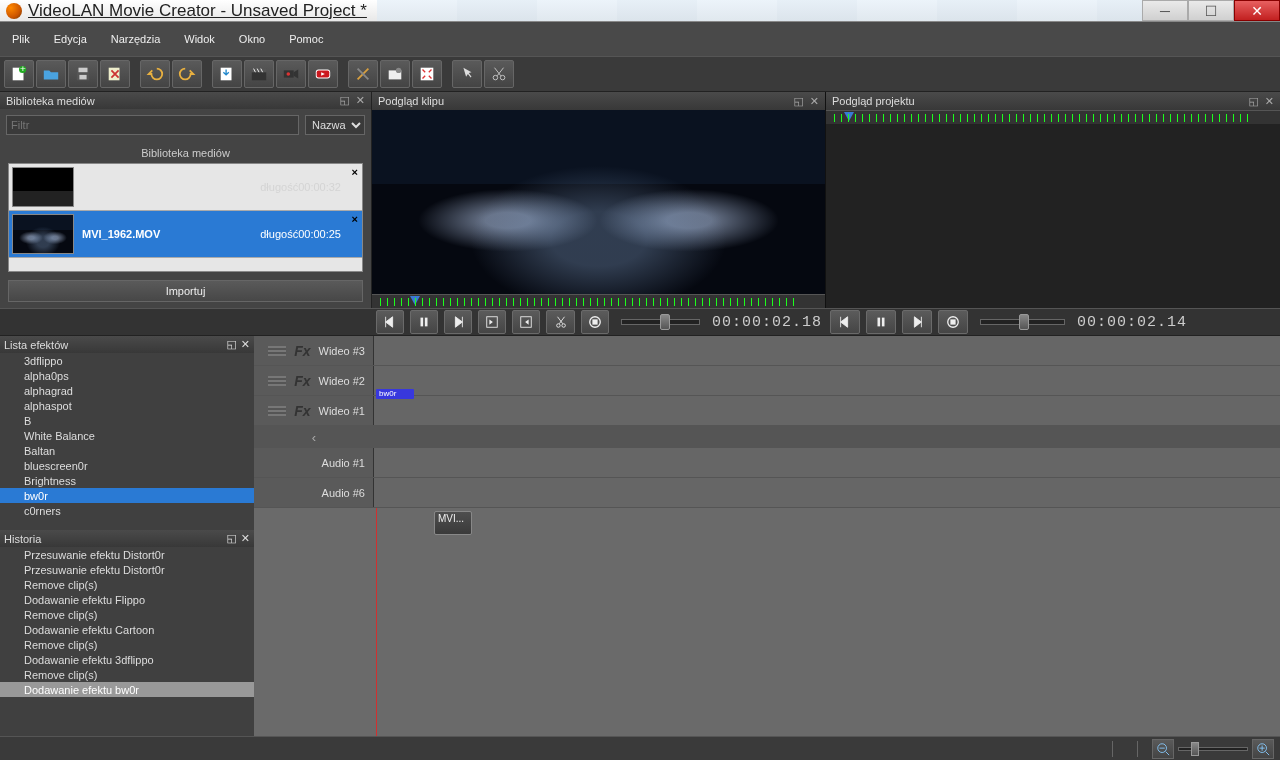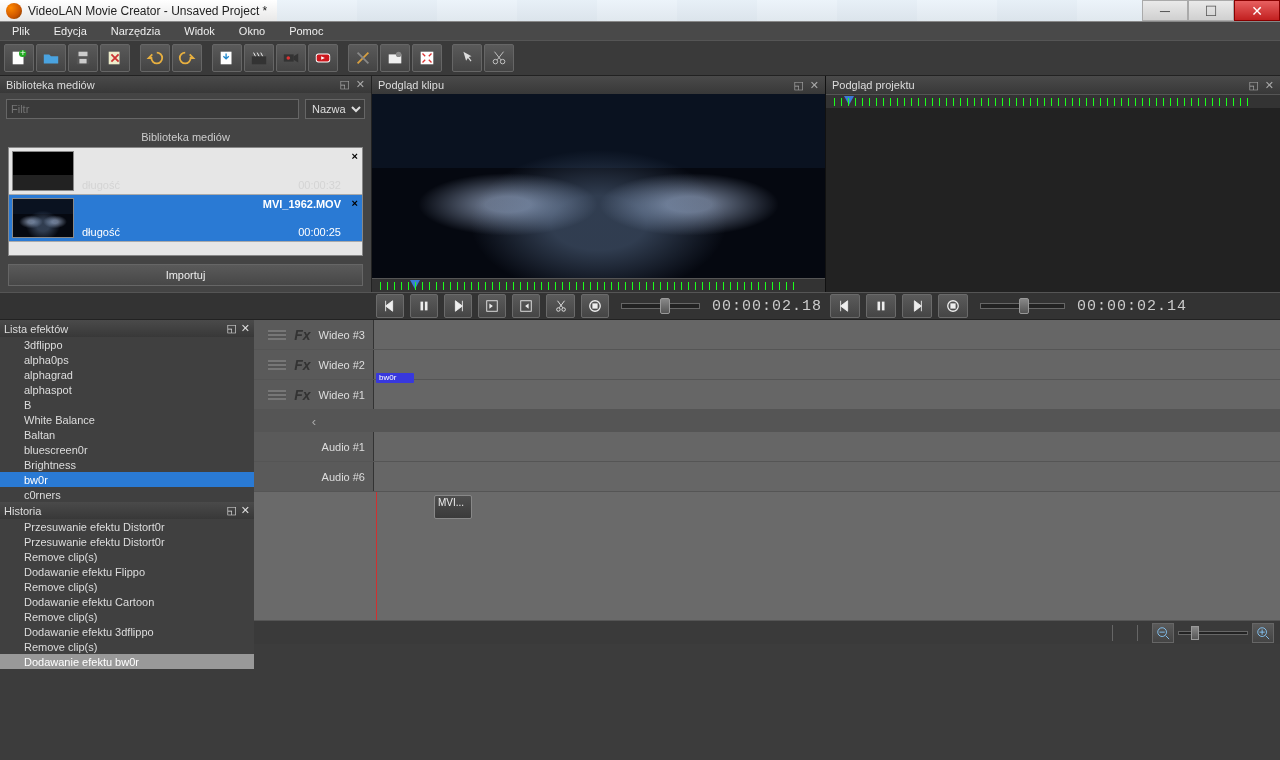--- a/index.html
+++ b/index.html
@@ -1,58 +1,58 @@
 <!DOCTYPE html>
 <html><head>
 <meta charset="utf-8">
 <style>
 * { box-sizing: border-box; margin: 0; padding: 0; font-family: "Segoe UI", Tahoma, sans-serif; font-size: 11px; }
 body { background: #3c3c3c; color: #d4d4d4; width: 1280px; height: 760px; overflow: hidden; }
 
 
 .titlebar { height: 22px; background: linear-gradient(#fff,#e8e8e8); display: flex; align-items: center; padding-left: 6px; border-bottom: 1px solid #888; }
 .titlebar .icon { width: 16px; height: 16px; background: radial-gradient(circle at 30% 30%,#ff8800,#cc5500 60%,#663300); border-radius: 50%; margin-right: 6px;}
-.titlebar .title { color: #222; font-size: 12px; flex: 0 0 auto; }
+.titlebar .title { color: #222; font-size: 17px; flex: 0 0 auto; text-decoration: underline; }
 .titlebar .tabs-bg { flex:1; height: 100%; background: repeating-linear-gradient(90deg,#d9e8f5 0 80px,#cfe0ef 80px 160px); margin-left: 10px; opacity:.5;}
 .winbtns { display:flex; height:100%; }
 .winbtn { width: 46px; display:flex; align-items:center; justify-content:center; font-family: sans-serif; font-size:14px; }
 .winbtn.min,.winbtn.max { background: linear-gradient(#eaeaea,#d0d0d0); border:1px solid #aaa; color:#555;}
 .winbtn.close { background: linear-gradient(#e86060,#c22020); color:#fff; border:1px solid #800;}
 
 
-.menubar { height: 18px; background: #494949; display:flex; align-items:center; padding: 0 6px; gap: 12px; color:#eee; }
+.menubar { height: 34px; background: #494949; display:flex; align-items:center; padding: 0 6px; gap: 12px; color:#eee; }
 .menubar span { padding: 3px 6px; cursor:default; }
 
 
 .toolbar { height: 36px; background: #3a3a3a; border-top:1px solid #555; border-bottom:1px solid #222; display:flex; align-items:center; padding: 0 4px; gap:2px;}
 .tbtn { width: 30px; height: 28px; background: linear-gradient(#5a5a5a,#444); border:1px solid #666; border-radius:2px; display:flex;align-items:center;justify-content:center;}
 .tbtn svg{width:18px;height:18px;}
 .tsep{width:6px;}
 
 
 .panel-title { height: 18px; background: linear-gradient(#4a4a4a,#383838); color:#ddd; font-size:11px; padding: 2px 6px; display:flex; align-items:center; justify-content:space-between; }
 .panel-title .pt-icons { display:flex; gap:6px; font-size:10px; color:#aaa; }
 
 
 .row1 { display:flex; height: 216px; }
 .row2 { display:flex; height: 28px; background:#333; border-top:1px solid #555; border-bottom:1px solid #222;}
-.row3 { display:flex; flex:1; height: 300px;}
+.row3 { display:flex; flex:1; height: 400px;}
 .footer { height: 24px; background:#3a3a3a; border-top:1px solid #555; display:flex; justify-content:flex-end; align-items:center; gap:4px; padding:0 6px;}
 
 
 .media-lib { width: 372px; display:flex; flex-direction:column; background:#444; border-right:1px solid #222;}
 .media-lib .search-row{display:flex;gap:6px;padding:6px;}
 .media-lib input{flex:1;background:#3a3a3a;border:1px solid #666;color:#ddd;padding:2px 4px;height:20px;}
 .media-lib select{background:#3a3a3a;border:1px solid #666;color:#ddd;height:20px;padding:0 2px;}
 .media-lib .lib-header{ text-align:center; color:#ccc; padding:6px 0 2px 0;}
 .media-list{border:1px solid #888;margin:2px 8px;background:#e6e6e6;height:118px;overflow-y:scroll;}
 .media-item{display:flex;padding:3px;gap:8px;border-bottom:1px solid #aaa;position:relative;}
 .media-item.selected{background:#2a7ad4;color:#fff;}
 .media-item .thumb{width:62px;height:40px;background:#111;border:1px solid #888;display:flex;align-items:center;justify-content:center;}
-.media-item .info{flex:1;display:flex;flex-direction:column;justify-content:space-between;font-size:10px;text-align:right;padding-right:18px;}
+.media-item .info{flex:1;display:flex;justify-content:space-between;font-size:10px;text-align:right;padding-right:18px;align-items:center;}
 .media-item .top-row{display:flex;justify-content:flex-end;font-weight:bold;}
 .media-item .btm-row{display:flex;justify-content:space-between;}
 .media-item .x{position:absolute;top:2px;right:4px;font-weight:bold;color:#000;}
 .media-item.selected .x{color:#000;}
 .import-btn{margin:6px 8px;height:22px;background:linear-gradient(#5a5a5a,#474747);border:1px solid #666;color:#eee;text-align:center;line-height:20px;}
 
 
 .preview { flex:1; display:flex; flex-direction:column; background:#222; border-right:1px solid #111;}
 .preview-body{flex:1;background:#000;position:relative;overflow:hidden;}
 .preview-ruler{height:14px;background:#333;position:relative;border-top:1px solid #555;}

